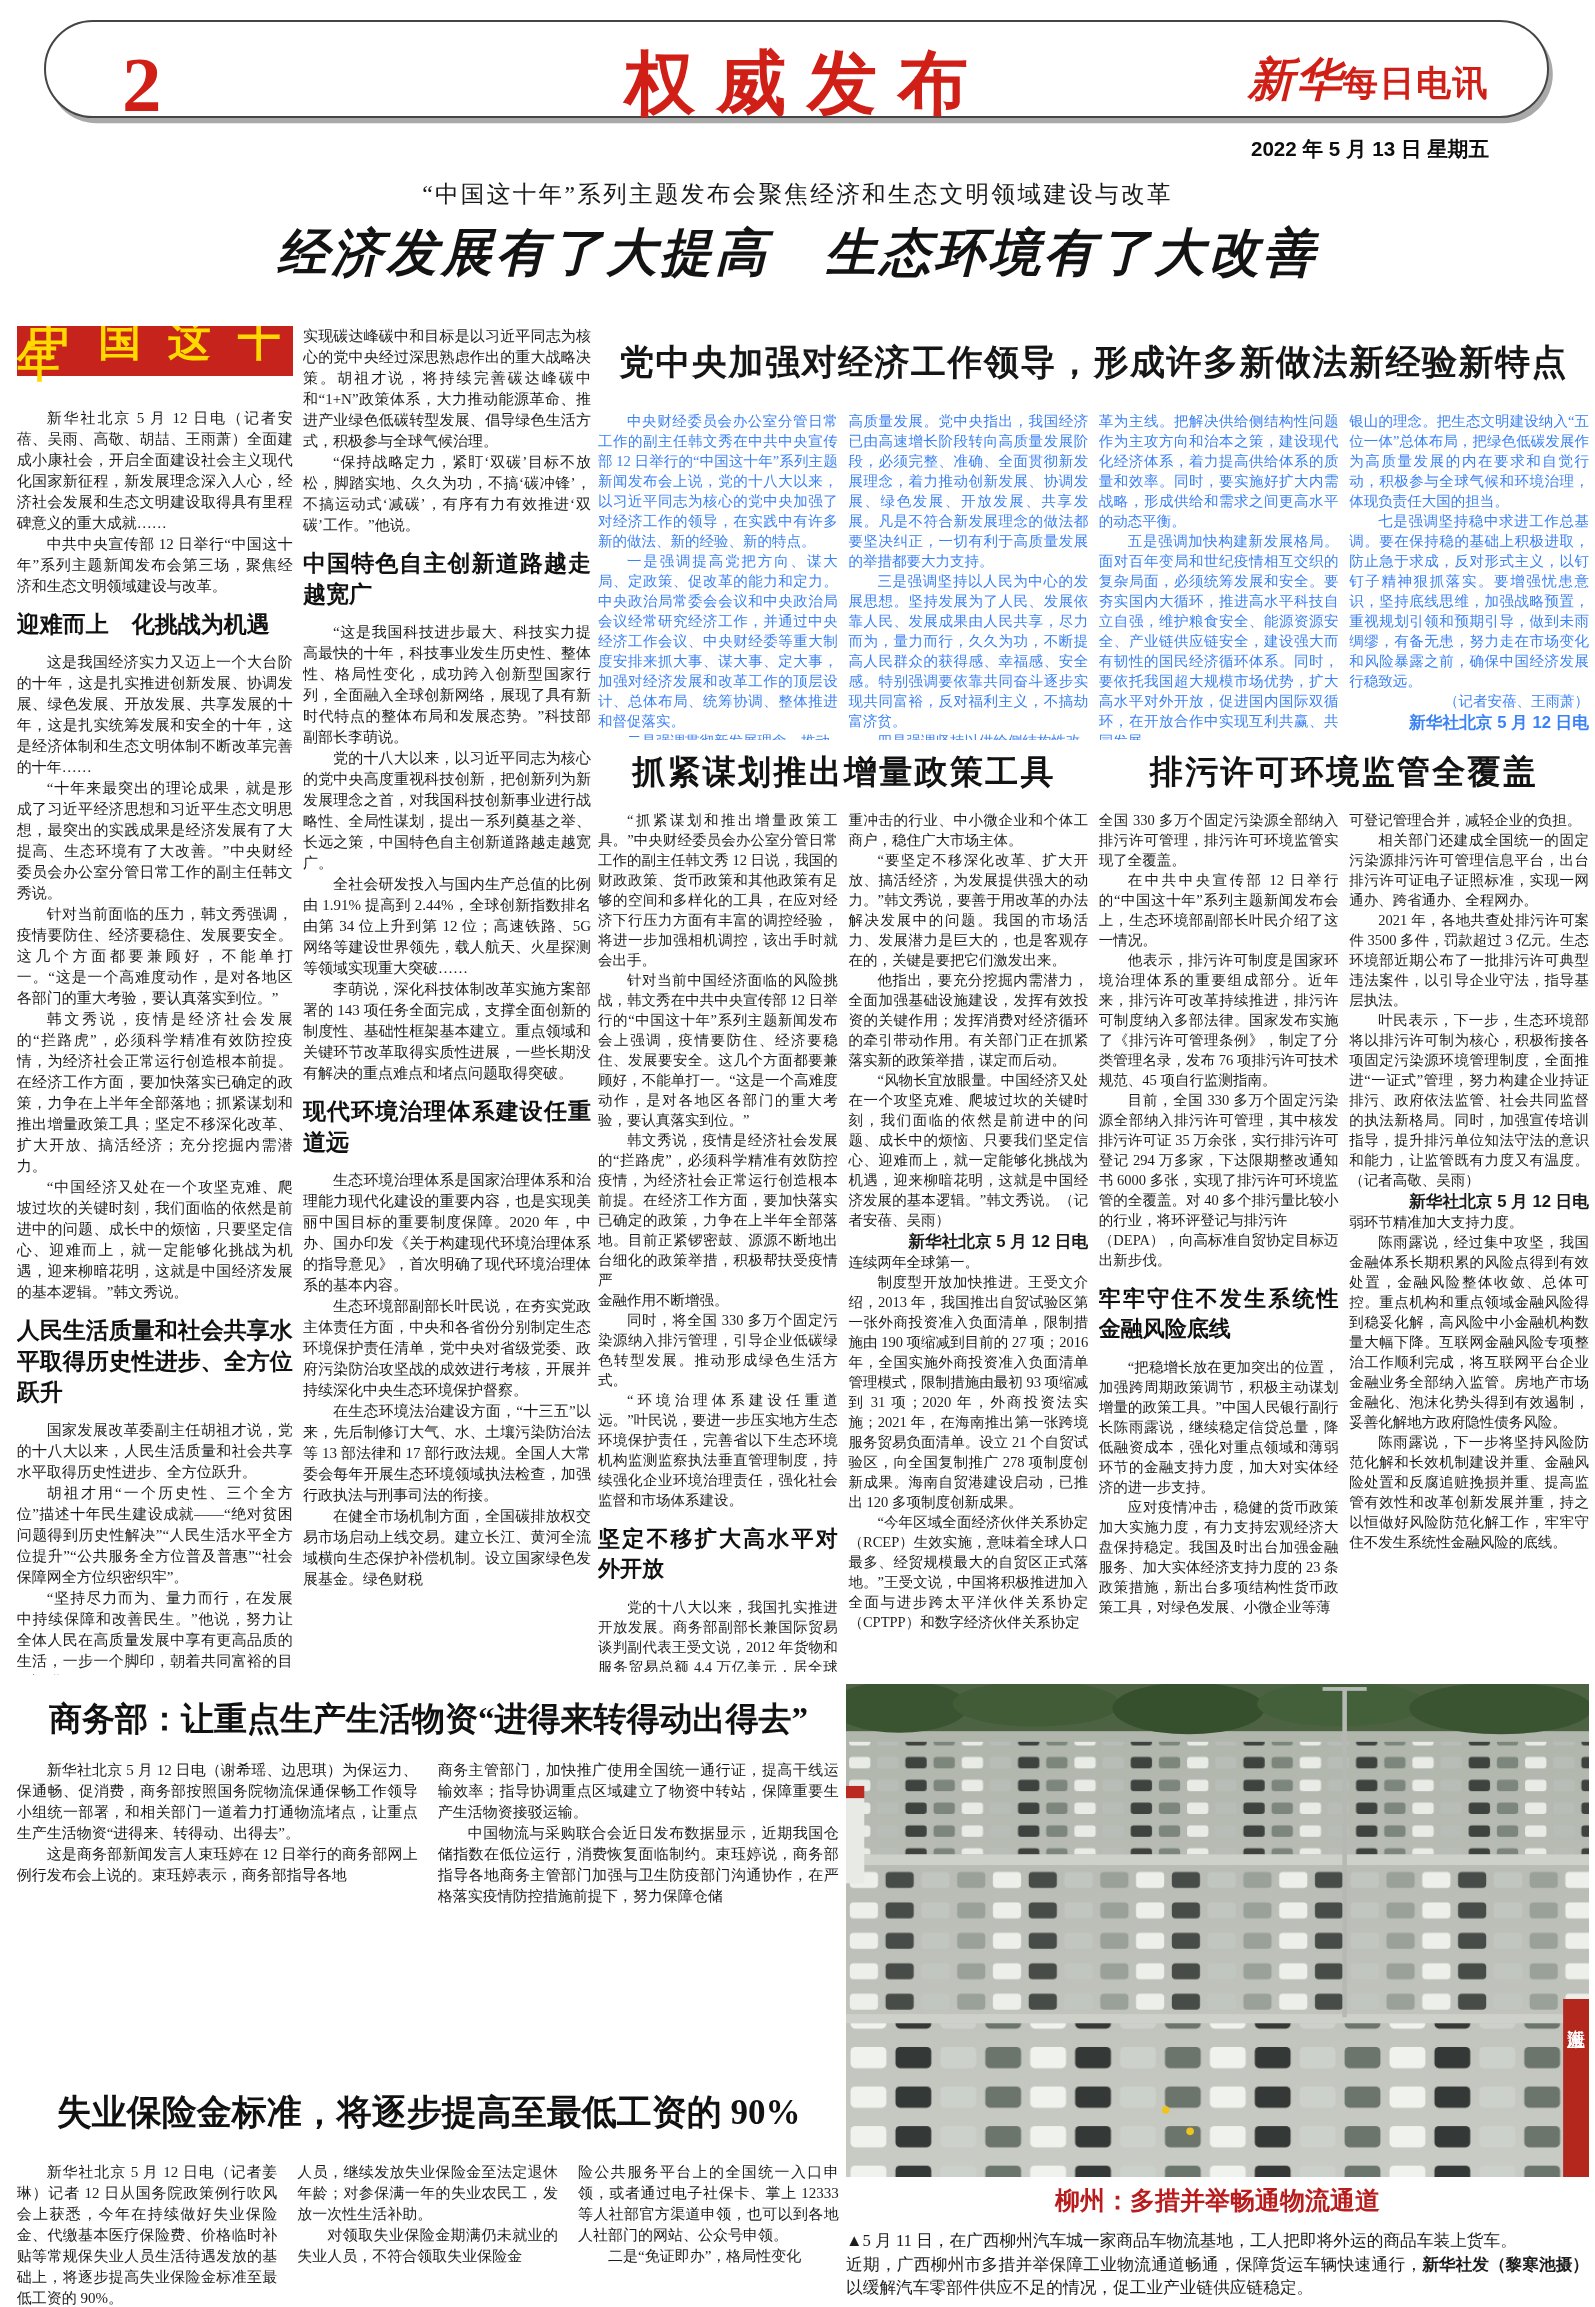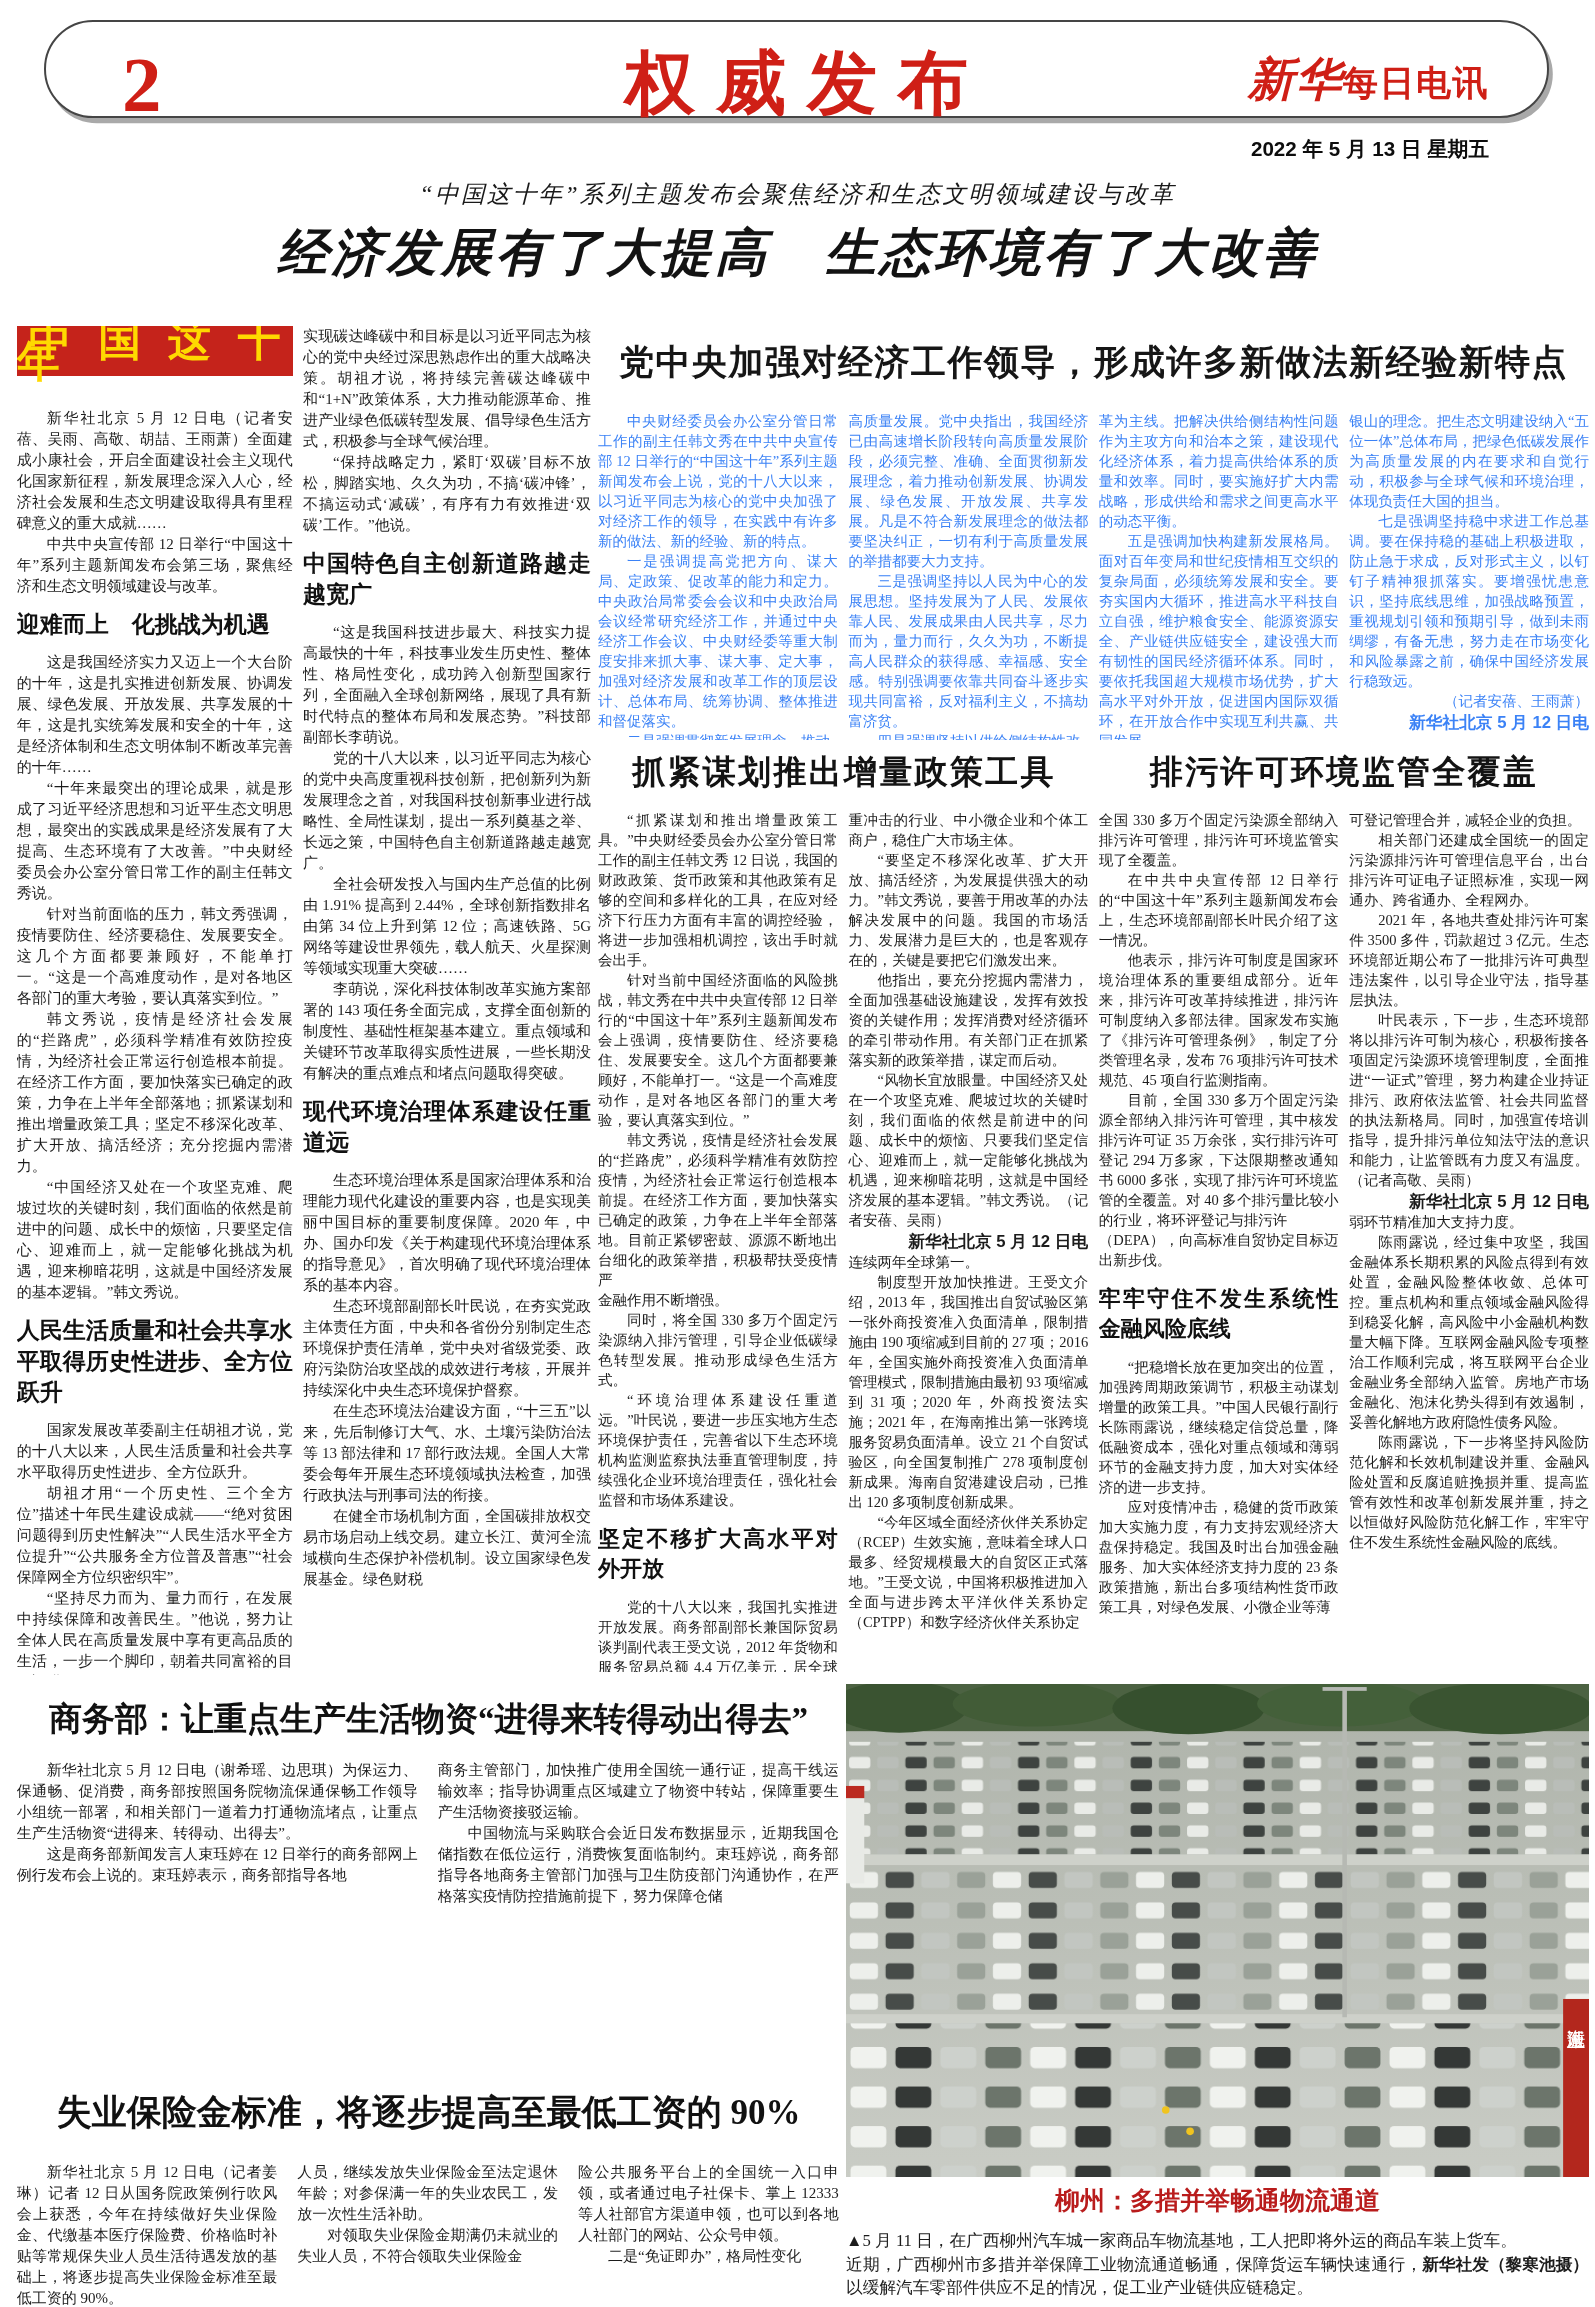--- a/index.html
+++ b/index.html
@@ -17,21 +17,21 @@
            letter-spacing:21px;text-indent:21px;font-family:"DejaVu Serif",serif;}
   .masthead{position:absolute;right:58px;top:27px;text-align:right;}
   .mast-script{font-size:46px;color:#cf1f16;font-weight:bold;font-style:italic;
            font-family:"DejaVu Serif",serif;letter-spacing:1.5px;}
   .mast-type{font-size:35px;color:#cf1f16;font-weight:bold;letter-spacing:1.5px;}
   .dateline{margin-top:24px;font-size:20.6px;color:#0d0d0d;font-weight:bold;
            font-family:"Liberation Sans",sans-serif;}
 
   
   .kicker{position:absolute;top:178px;left:0;right:0;text-align:center;
-          font-size:23.6px;letter-spacing:2.3px;color:#191919;font-style:italic;}
+          font-size:23.6px;letter-spacing:2.3px;color:#191919;}
   .headline{position:absolute;top:219px;left:0;right:0;text-align:center;
           font-size:51px;font-weight:bold;letter-spacing:3.8px;color:#131313;font-style:italic;}
 
   
   .b-p{margin:0;text-indent:2em;}
   .b-pc{margin:0;text-indent:0;}
   .b-h{font-family:"Liberation Sans",sans-serif;font-weight:bold;color:#111;
        font-size:23px;line-height:31px;margin:12px 0;text-indent:0;}
   .b-by{margin:0;text-align:right;}
   .b-byb{margin:1.5px 0 0;text-align:right;font-family:"Liberation Sans",sans-serif;

